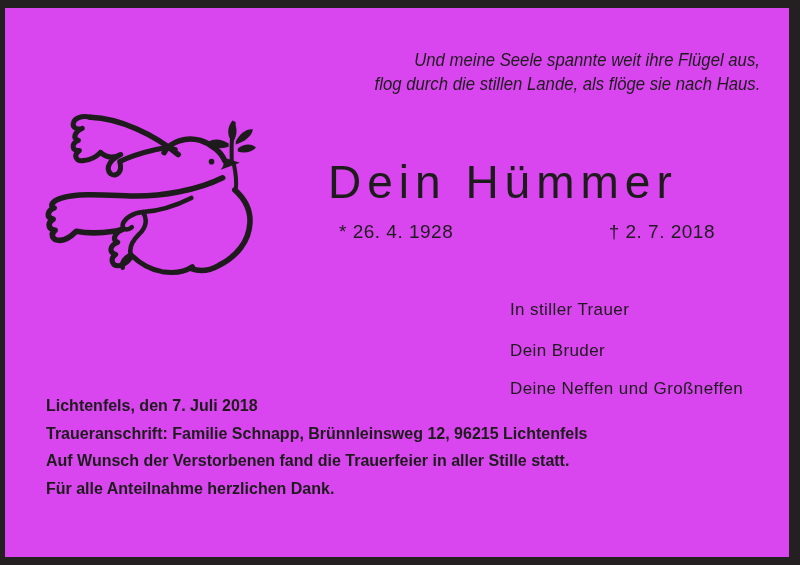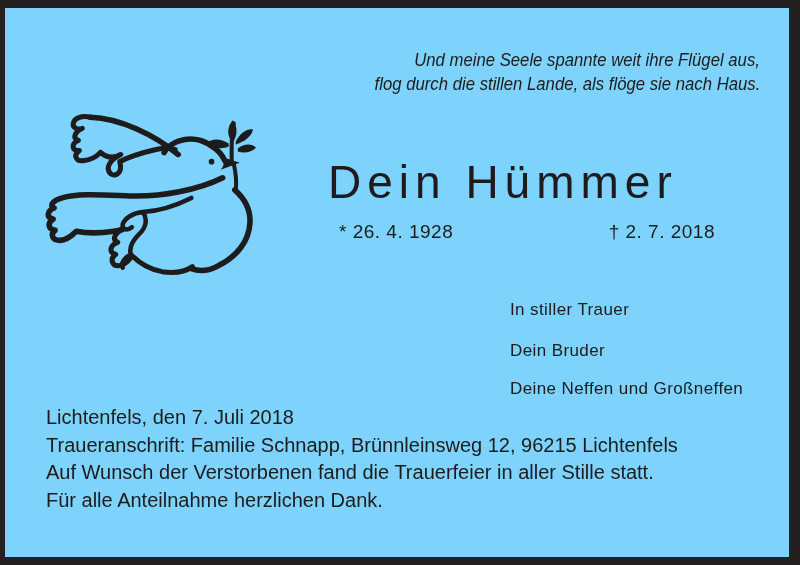--- a/index.html
+++ b/index.html
@@ -7,21 +7,21 @@
   body {
     background: #242021;
     font-family: "Liberation Sans", sans-serif;
     color: #1d1b1c;
     position: relative;
   }
   .card {
     position: absolute;
     left: 5px; top: 8px;
     width: 784px; height: 549px;
-    background: #7dd3fc;
+    background: #d946ef;
   }
   
   .quote {
     position: absolute;
     top: 40px; right: 29px;
     text-align: right;
     font-style: italic;
     font-size: 19px;
     line-height: 24px;
     white-space: nowrap;
@@ -58,24 +58,25 @@
     font-size: 17px;
     line-height: 21px;
     letter-spacing: 0.4px;
     white-space: nowrap;
   }
   .mourning .m1 { margin-top: 20px; }
   .mourning .m2 { margin-top: 17px; }
   
   .footer {
     position: absolute;
-    left: 41px; top: 396px;
-    font-size: 20px;
+    left: 41px; top: 384px;
+    font-size: 16px;
     line-height: 27.5px;
     white-space: nowrap;
+    font-weight: bold;
   }
   
   .dove {
     position: absolute;
     left: 38px; top: 102px;
     width: 218px; height: 184px;
   }
   .dove svg { width: 100%; height: 100%; display: block; }
   .dove path.ln {
     fill: none;

